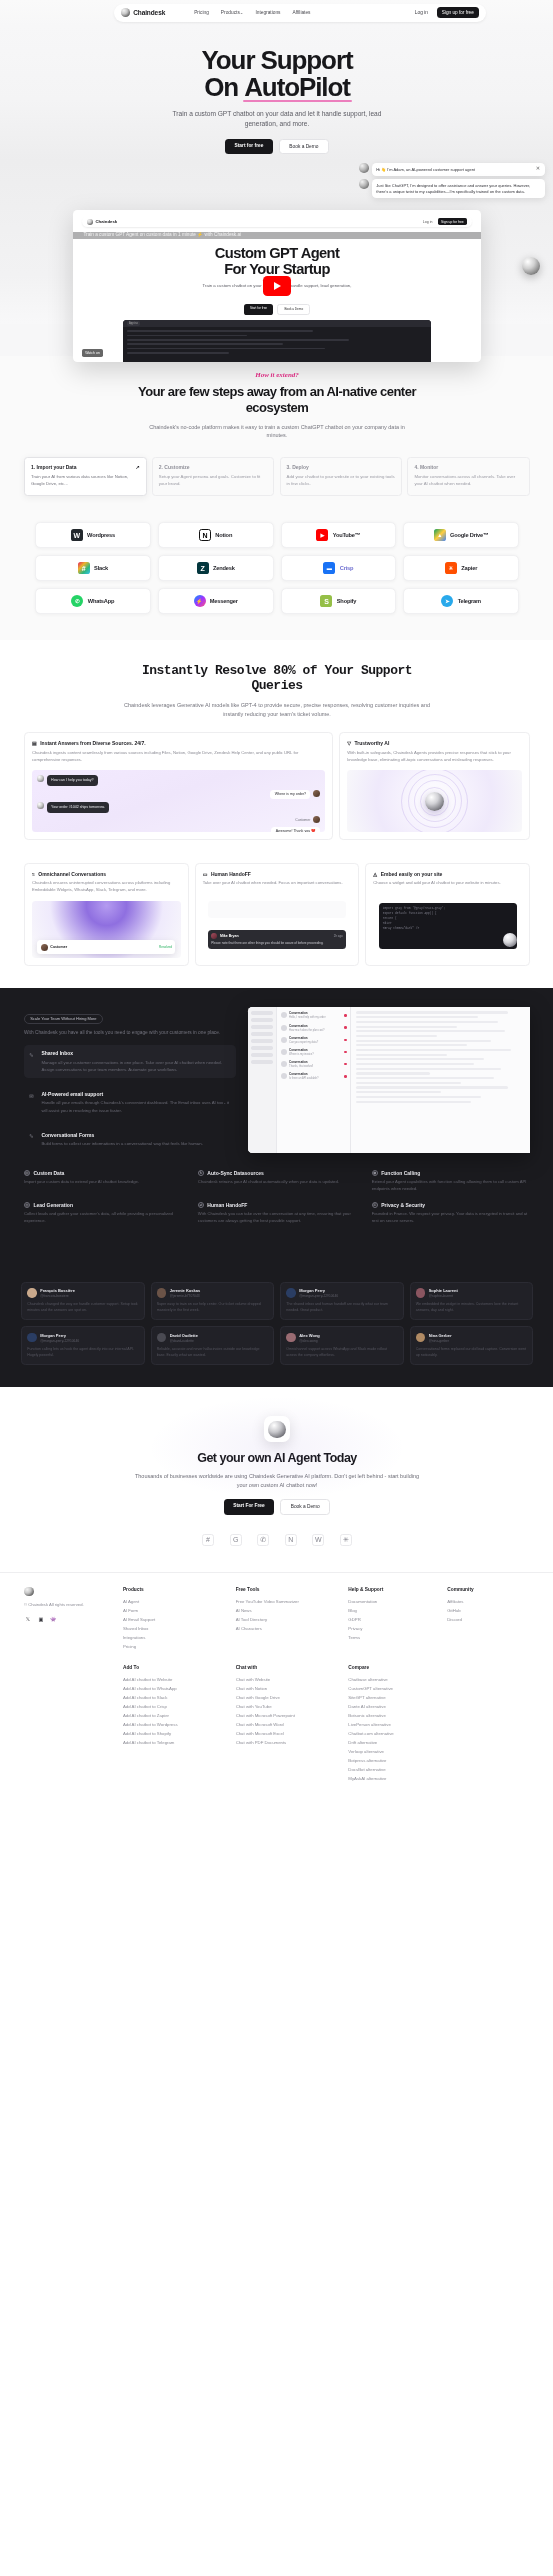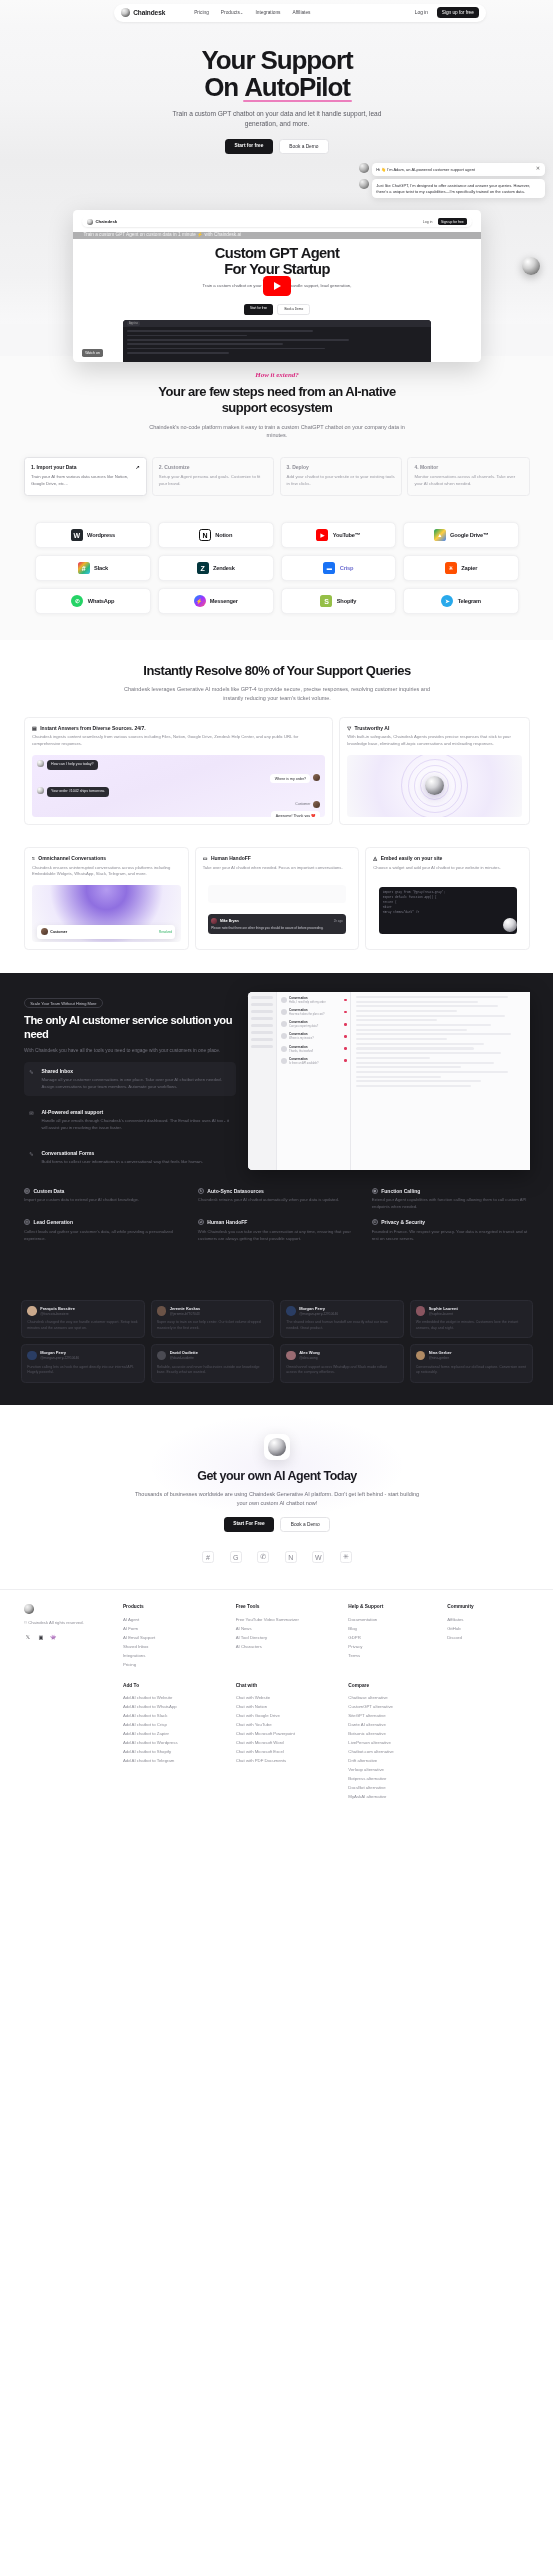--- a/index.html
+++ b/index.html
@@ -420,21 +420,21 @@
         <span>Wellness</span>
       </span>
     <span class="cust-logo">
         <span class="cust-dot"></span>
         <span>Goswift</span>
       </span>
   </div>
 
   <div class="section shade" style="padding-top:15.6px;">
     <div class="eyebrow">How it extend?</div>
-    <div class="h2">Your are few steps need from an AI-native support ecosystem</div>
+    <div class="h2">Your are few steps away from an AI-native center ecosystem</div>
     <div class="sub">Chaindesk's no-code platform makes it easy to train a custom ChatGPT chatbot on your company data in minutes.</div>
 
     <div class="steps">
       <div class="step active">
         <div class="step-h">
             <span>1. Import your Data</span>
             <span>↗</span>
           </div>
         <div class="step-p">Train your AI from various data sources like Notion, Google Drive, etc...</div>
       </div>
@@ -504,21 +504,21 @@
           <span class="int-lbl">Shopify</span>
         </div>
       <div class="int">
           <span class="ic" style="background:#29a9eb;border-radius:50%;font-size:5.2px">➤</span>
           <span class="int-lbl">Telegram</span>
         </div>
     </div>
   </div>
 
   <div class="section" style="padding-top:17.3px;">
-    <div class="h2" style="width:277px;">Instantly Resolve 80% of Your Support Queries</div>
+    <div class="h2" style="width:277px;font-family:Liberation Mono, monospace;">Instantly Resolve 80% of Your Support Queries</div>
     <div class="sub" style="width:311px;">Chaindesk leverages Generative AI models like GPT-4 to provide secure, precise responses, resolving customer inquiries and instantly reducing your team's ticket volume.</div>
 
     <div class="cards">
       <div class="card">
         <div class="card-h">
             <span>▤</span>
             <span>Instant Answers from Diverse Sources. 24/7.</span>
           </div>
         <div class="card-p">Chaindesk ingests content seamlessly from various sources including Files, Notion, Google Drive, Zendesk Help Center, and any public URL for comprehensive responses.</div>
         <div class="chatdemo">
@@ -614,21 +614,20 @@
           <div class="codeorb"></div>
         </div>
       </div>
     </div>
   </div>
 
   <div class="dark">
     <div class="dark-inner">
       <div class="dark-left">
         <span class="badge">Scale Your Team Without Hiring More</span>
-        <div class="dark-h2">The only AI customer service solution you need</div>
         <div class="dark-p">With Chaindesk you have all the tools you need to engage with your customers in one place.</div>
 
         <div class="feat sel">
           <div class="feat-ic">✎</div>
           <div>
             <div class="feat-t">Shared Inbox</div>
             <div class="feat-p">Manage all your customer conversations in one place. Take over your AI chatbot when needed. Assign conversations to your team members. Automate your workflows.</div>
           </div>
         </div>
         <div class="feat">

